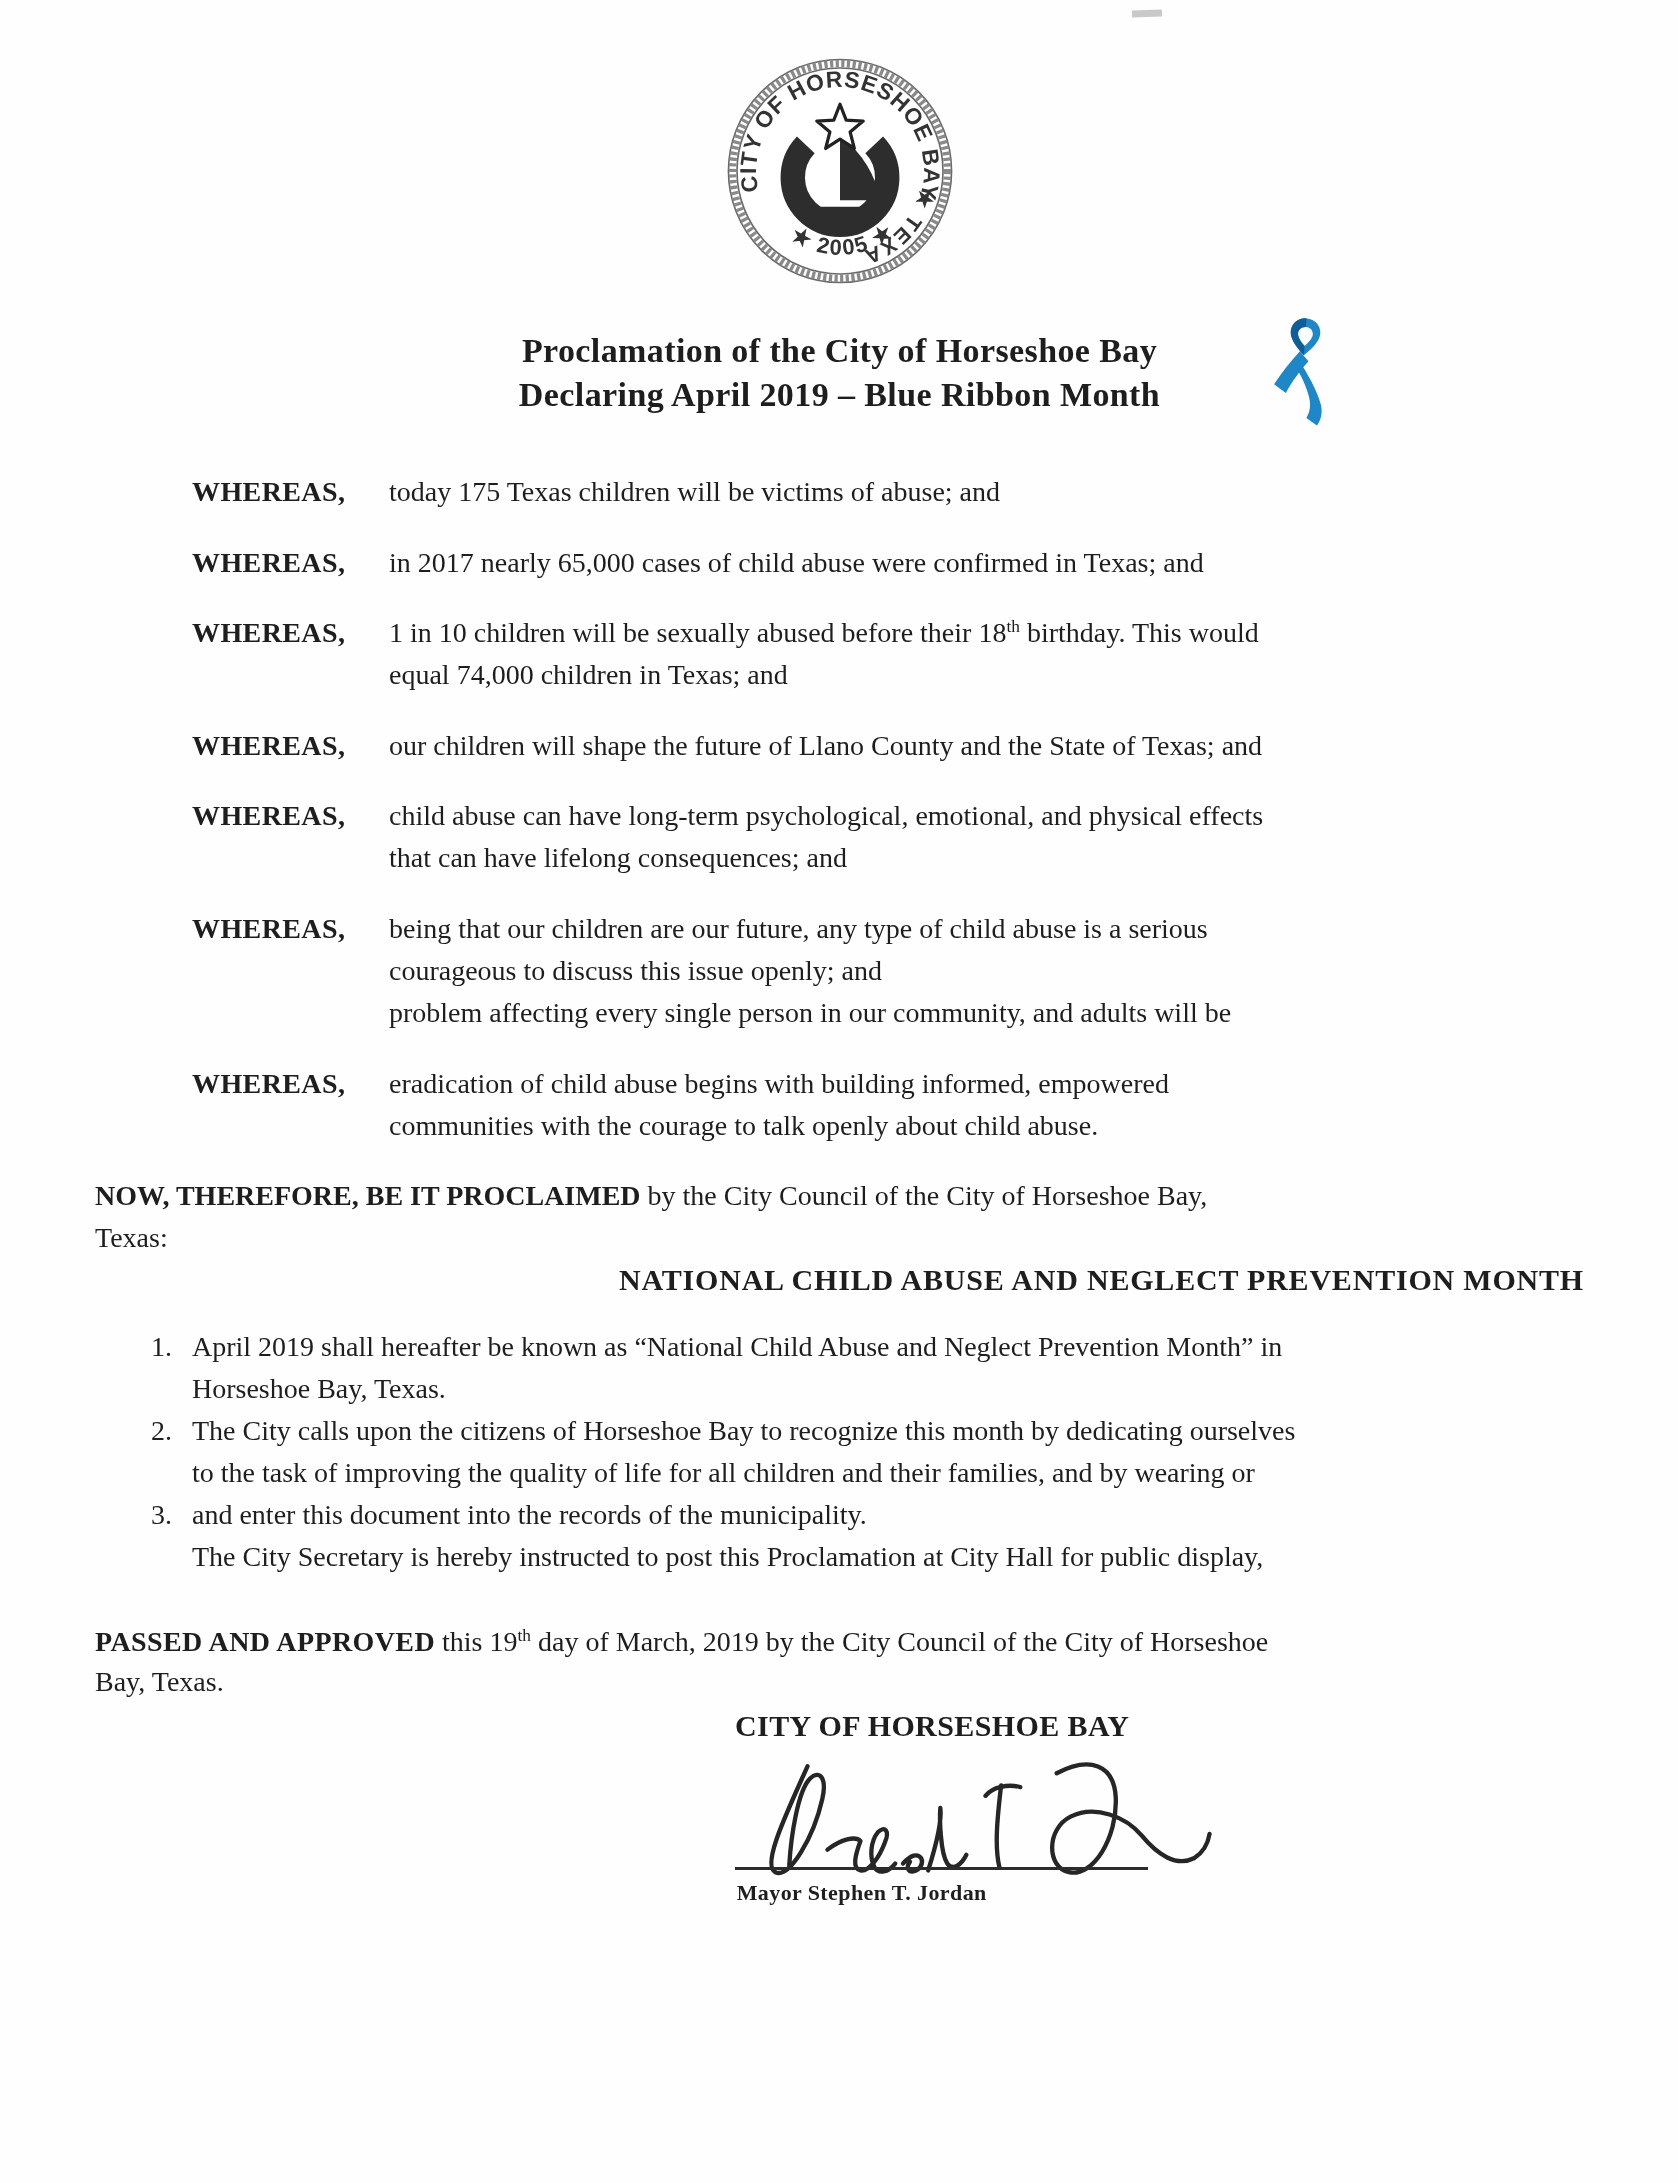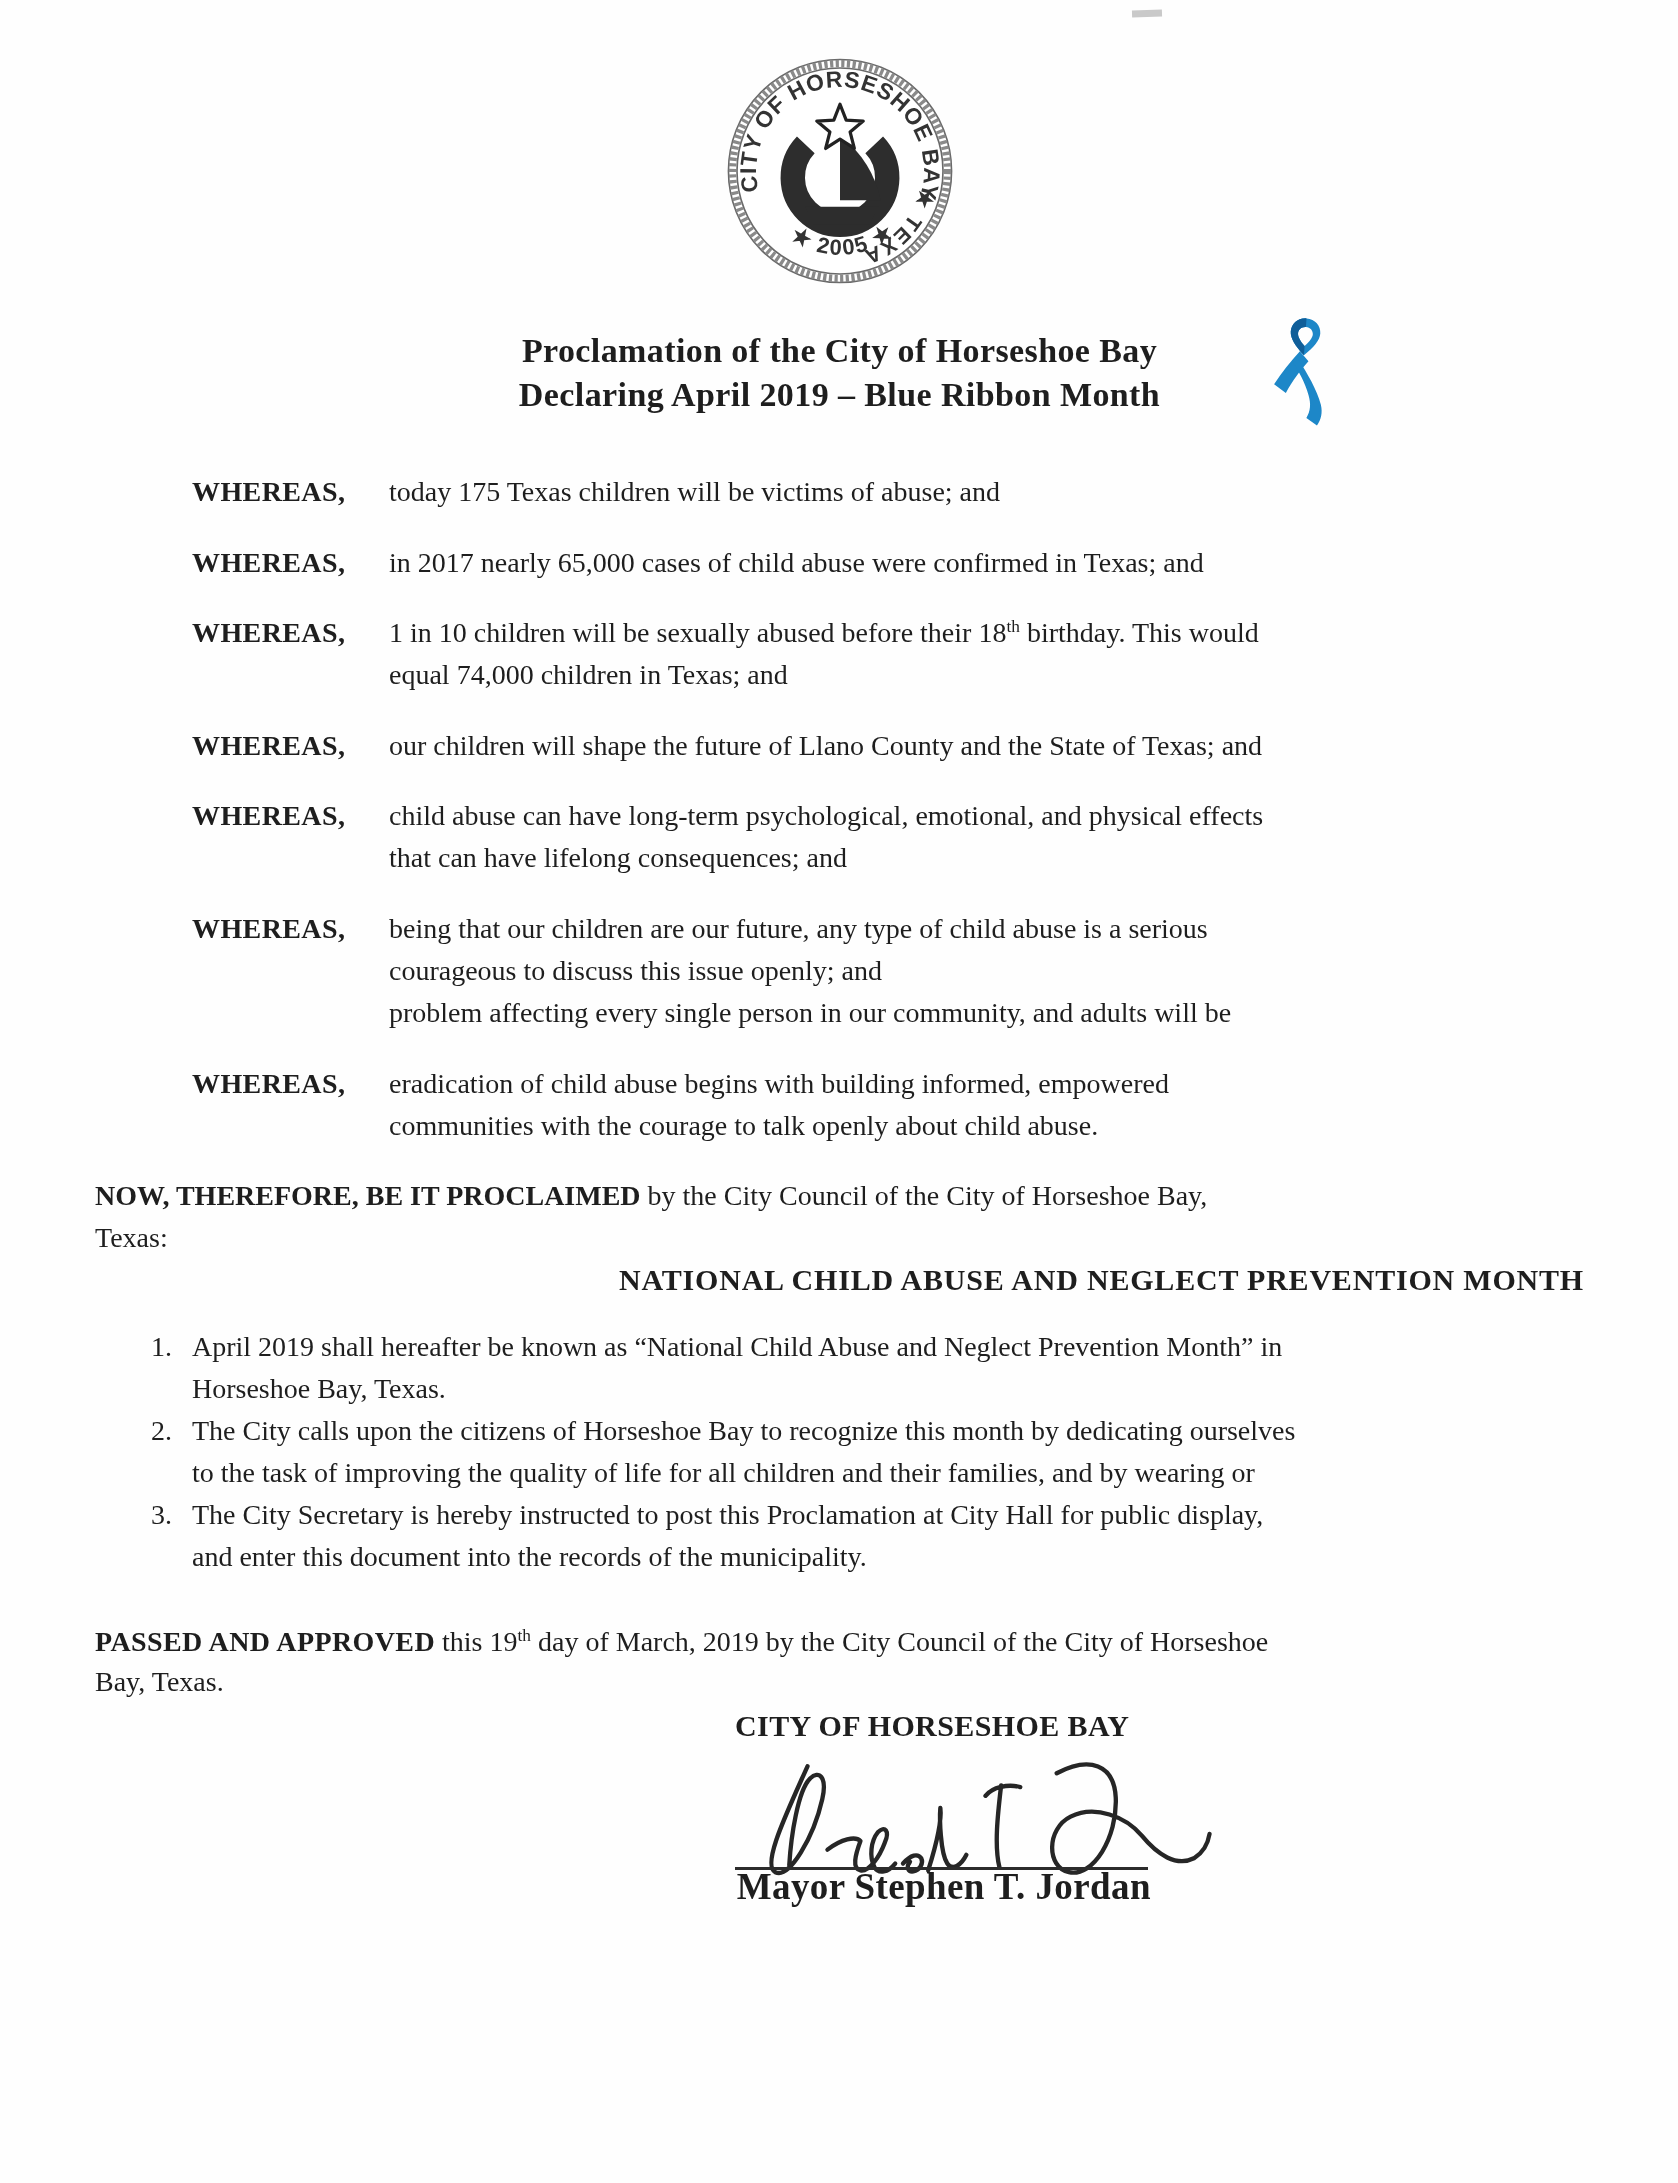--- a/index.html
+++ b/index.html
@@ -55,21 +55,21 @@
 
   
   .passed{margin-top:44px;font-size:28px;line-height:40px;}
   .passed .lead{font-weight:bold;letter-spacing:0.4px;}
 
   
   .org-name{margin:3.4px 0 0 640px;font-weight:bold;font-size:30px;line-height:39px;letter-spacing:0.4px;}
   .sig-block{position:relative;margin-left:640px;width:554px;height:168px;}
   .sig-line{position:absolute;left:0;top:122px;width:413px;border-bottom:3.4px solid #2c2c2c;}
   .sig-scrawl{position:absolute;left:-10px;top:-10px;width:521px;height:165px;}
-  .signer-name{position:absolute;left:1.7px;top:120px;font-weight:bold;font-size:37px;letter-spacing:0.4px;}
+  .signer-name{position:absolute;left:1.7px;top:135px;font-weight:bold;font-size:22px;letter-spacing:0.4px;}
 </style>
 </head>
 <body>
 
 <div class="page">
 
   <div class="artifact"></div>
 
   <div class="seal-wrap">
     <svg width="228" height="228" viewBox="0 0 280 280">
@@ -200,22 +200,22 @@
         <span class="res-num">2.</span>
         <div>
           <div class="ln">The City calls upon the citizens of Horseshoe Bay to recognize this month by dedicating ourselves</div>
           <div class="ln">to the task of improving the quality of life for all children and their families, and by wearing or</div>
         </div>
       </div>
 
       <div class="res-item">
         <span class="res-num">3.</span>
         <div>
+          <div class="ln">and enter this document into the records of the municipality.</div>
           <div class="ln">The City Secretary is hereby instructed to post this Proclamation at City Hall for public display,</div>
-          <div class="ln">and enter this document into the records of the municipality.</div>
         </div>
       </div>
 
     </div>
 
     <div class="passed">
       <div class="ln"><span class="lead">PASSED AND APPROVED</span><span> this 19</span><span class="sup">th</span><span> day of March, 2019 by the City Council of the City of Horseshoe</span></div>
       <div class="ln">Bay, Texas.</div>
     </div>
 

